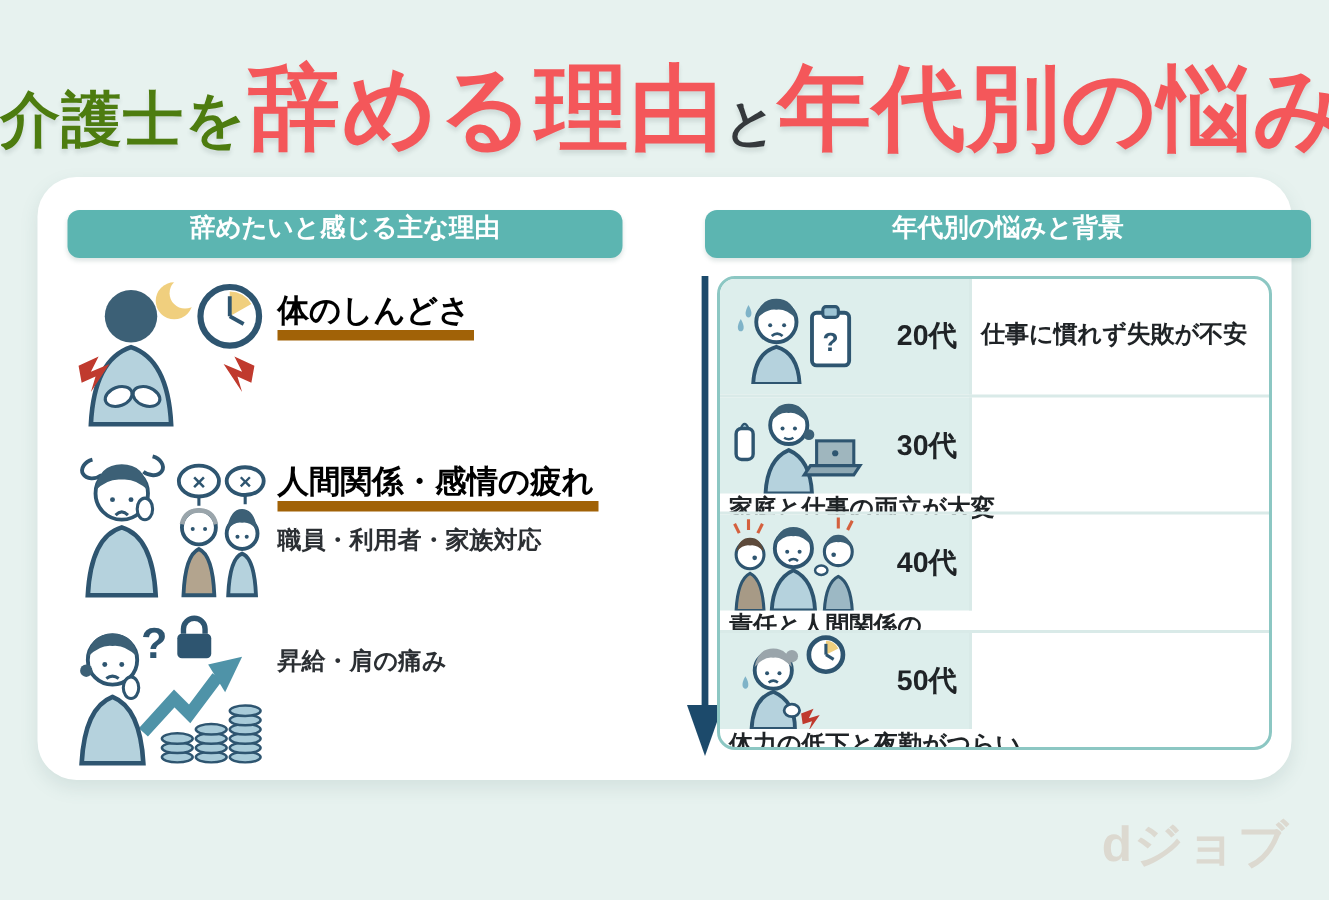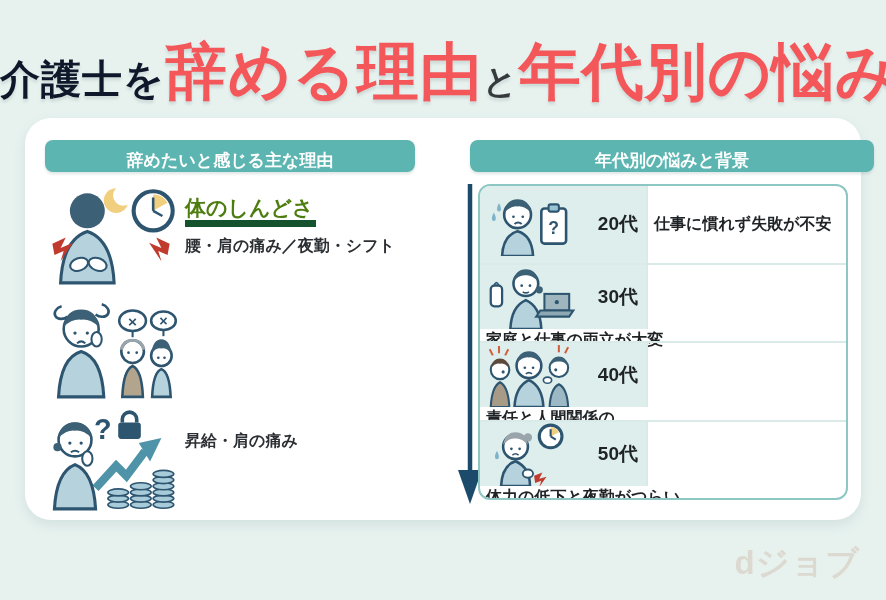--- a/index.html
+++ b/index.html
@@ -10,51 +10,51 @@
     position:relative; overflow:hidden;
   }
 
   
   .title-wrap {
     position:absolute; top:30px; left:0; width:886px;
     text-align:center; font-weight:bold; letter-spacing:1px;
     text-shadow:0 3px 3px rgba(60,80,80,.14);
     white-space:nowrap;
   }
-  .t-dark  { color:#0f172a; font-size:40px;margin-top:43px; }
+  .t-dark  { color:#4d7c0f; font-size:40px;margin-top:43px; }
   .t-red   { color:#f4575a; font-size:62px; }
   .t-small { color:#35393c; font-size:34px; }
 
   
   .card {
     position:absolute; left:25px; top:118px; width:836px; height:402px;
     background:#ffffff; border-radius:26px;
     box-shadow:0 5px 12px rgba(90,130,128,.14);
   }
 
   .panel-header {
     position:absolute; height:32px; background:#5cb5b1; border-radius:8px;
     color:#ffffff; font-weight:bold; font-size:17px;
-    display:flex; align-items:flex-end; justify-content:center;
+    display:flex; align-items:flex-start; justify-content:center;
     box-shadow:0 2px 3px rgba(70,110,108,.18);
   }
   .panel-header.left  { left:20px;  top:22px; width:370px; }
   .panel-header.right { left:445px; top:22px; width:404px; }
 
   
   .reason-item { position:absolute; left:18px; width:412px; height:108px; display:flex; align-items:flex-start; }
   .reason-item.r0 { top:62px; }
   .reason-item.r1 { top:176px; }
   .reason-item.r2 { top:288px; }
   .reason-icon { width:136px; height:108px; flex:none; }
   .reason-icon svg { width:100%; height:100%; }
   .reason-text { padding-top:16px; margin-left:6px; }
   .reason-title {
-    display:inline-block; font-size:21px; font-weight:bold; color:#4d7c0f;
-    line-height:1.1; border-bottom:7px solid #14532d; padding:0 3px 1px 0;
+    display:inline-block; font-size:21px; font-weight:bold; color:#000000;
+    line-height:1.1; border-bottom:7px solid #a16207; padding:0 3px 1px 0;
   }
   .reason-sub { margin-top:9px; font-size:16px; font-weight:bold; color:#2b2f33; }
 
   
   .center-arrow { position:absolute; left:429px; top:64px; width:32px; height:324px; }
   .center-arrow svg { width:100%; height:100%; }
 
   
   .ages-box {
     position:absolute; left:453px; top:66px; width:370px; height:316px;
@@ -109,21 +109,20 @@
         <circle cx="42" cy="30" r="17" fill="#3c6076"></circle>
         <path d="M16,100 Q18,58 42,50 Q66,58 68,100 Z" fill="#b5d2dd" stroke="#2e5570" stroke-width="3"></path>
         <ellipse cx="34" cy="82" rx="9" ry="6" fill="#ffffff" stroke="#2e5570" stroke-width="2" transform="rotate(-20 34 82)"></ellipse>
         <ellipse cx="52" cy="82" rx="9" ry="6" fill="#ffffff" stroke="#2e5570" stroke-width="2" transform="rotate(20 52 82)"></ellipse>
         <path d="M8,62 l13,-6 -5,10 12,-5 -12,18 3,-10 -9,4 z" fill="#c03a2e"></path>
         <path d="M122,62 l-13,-6 5,10 -12,-5 12,18 -3,-10 9,4 z" fill="#c03a2e"></path>
       </svg>
     </div>
     <div class="reason-text">
       <span class="reason-title">体のしんどさ</span>
-      <div class="reason-sub">腰・肩の痛み／夜勤・シフト</div>
     </div>
   </div>
 
   <div class="reason-item r1">
     <div class="reason-icon">
       <svg viewBox="0 0 130 105">
         <path d="M17,12 a8,6 -20 1 0 6,10" fill="none" stroke="#2e5570" stroke-width="2.5"></path>
         <path d="M56,10 a8,6 20 1 1 -6,10" fill="none" stroke="#2e5570" stroke-width="2.5"></path>
         <circle cx="36" cy="34" r="17" fill="#ffffff" stroke="#2e5570" stroke-width="2.5"></circle>
         <path d="M19,32 Q21,15 36,15 Q51,15 53,32 Q45,24 36,25 Q27,24 19,32 Z" fill="#3c6076"></path>
@@ -142,20 +141,24 @@
         <path d="M75,54 q2,-9 11,-9 q9,0 11,9" fill="none" stroke="#9aa5ab" stroke-width="3"></path>
         <circle cx="82" cy="57" r="1.3" fill="#2e5570"></circle>
           <circle cx="90" cy="57" r="1.3" fill="#2e5570"></circle>
         <path d="M76,100 Q77,74 86,70 Q95,74 96,100 Z" fill="#b3a48e" stroke="#2e5570" stroke-width="2.5"></path>
         <circle cx="114" cy="60" r="10" fill="#ffffff" stroke="#2e5570" stroke-width="2.5"></circle>
         <path d="M104,58 Q106,44 114,44 Q122,44 124,58 Q119,52 114,53 Q109,52 104,58 Z" fill="#3c6076"></path>
         <circle cx="111" cy="62" r="1.3" fill="#2e5570"></circle>
           <circle cx="117" cy="62" r="1.3" fill="#2e5570"></circle>
         <path d="M105,100 Q106,76 114,73 Q122,76 123,100 Z" fill="#b5d2dd" stroke="#2e5570" stroke-width="2.5"></path>
       </svg>
+    </div>
+    <div class="reason-text">
+      <span class="reason-title">人間関係・感情の疲れ</span>
+      <div class="reason-sub">職員・利用者・家族対応</div>
     </div>
   </div>
 
   <div class="reason-item r2">
     <div class="reason-icon">
       <svg viewBox="0 0 130 105">
         <circle cx="30" cy="33" r="16" fill="#ffffff" stroke="#2e5570" stroke-width="2.5"></circle>
         <path d="M14,31 Q16,16 30,16 Q44,16 46,31 Q38,23 30,24 Q22,23 14,31 Z" fill="#3c6076"></path>
         <circle cx="13" cy="40" r="4" fill="#3c6076"></circle>
         <circle cx="25" cy="36" r="1.6" fill="#2e5570"></circle>

